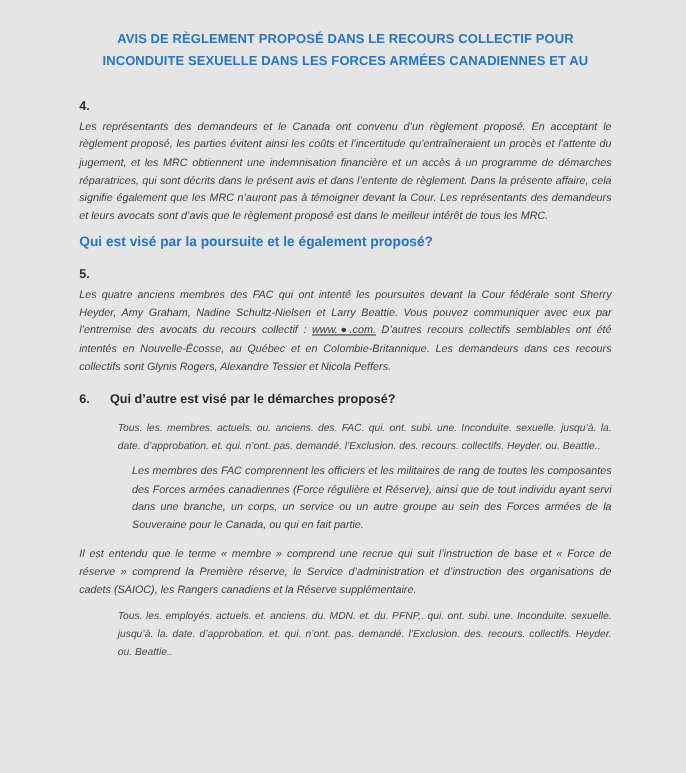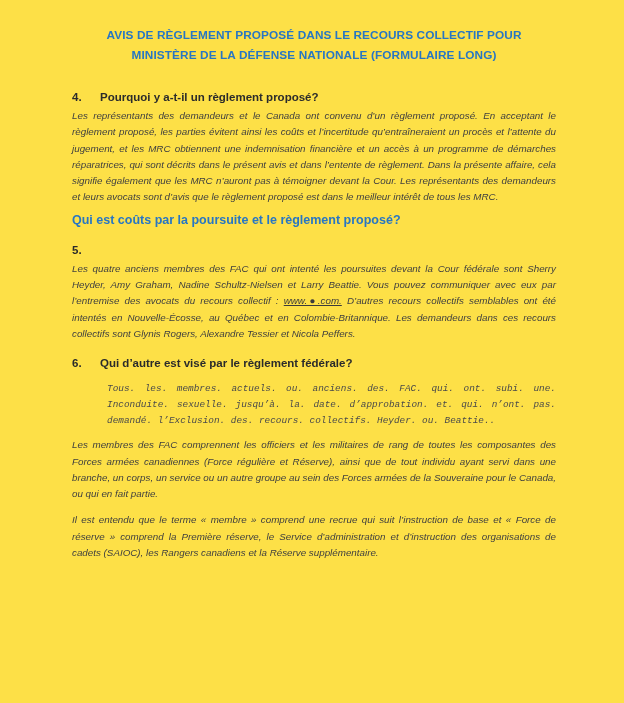--- a/index.html
+++ b/index.html
@@ -1,21 +1,21 @@
 <!DOCTYPE html>
 <html lang="fr"><head>
 <meta charset="utf-8">
 <style>
   html, body { margin: 0; padding: 0; background: #ffffff; }
   .page {
     position: relative;
     width: 624px;
     height: 703px;
     box-sizing: border-box;
-    background: #fde047;
+    background: #e5e5e5;
     overflow: hidden;
     padding: 26px 68px 0 72px;
     font-family: "Liberation Sans", sans-serif;
     color: #3f3f3f;
   }
   .doc-title {
     margin: 0;
     text-align: center;
     font-size: 11.8px;
     font-weight: bold;
@@ -46,62 +46,62 @@
   }
   .body-para {
     margin: 3px 0 0 0;
     font-size: 9.8px;
     line-height: 16.3px;
     text-align: justify;
     color: #3f3f3f;
     font-style: italic;
   }
   .body-para.spaced { margin-top: 10px; }
-  .body-para.spaced-sm { margin-top: 8px; }
+  .body-para.spaced-sm { margin-top: 8px; margin-left: 48px; }
   .quote-para {
     margin: 10px 0 0 35px;
     width: 449px;
-    font-family: Liberation Mono, monospace;
+    font-family: Liberation Sans, sans-serif;
     font-style: italic;
     font-size: 9.4px;
     line-height: 16px;
     text-align: justify;
     color: #4a4a4a;
   }
   .quote-para.last { margin-top: 7px; }
   .doc-link {
     color: #3b3b3b;
     text-decoration: underline;
     cursor: pointer;
   }
 </style>
 </head>
 <body>
 
 <div class="page">
 
   <h1 class="doc-title">
     <span class="t-line">AVIS DE RÈGLEMENT PROPOSÉ DANS LE RECOURS COLLECTIF POUR</span>
-    <span class="t-line">MINISTÈRE DE LA DÉFENSE NATIONALE (FORMULAIRE LONG)</span>
+    <span class="t-line">INCONDUITE SEXUELLE DANS LES FORCES ARMÉES CANADIENNES ET AU</span>
   </h1>
 
   <div class="q-heading h4">
     <span class="q-num">4.</span>
-    <span class="q-text">Pourquoi y a-t-il un règlement proposé?</span>
   </div>
   <p class="body-para">Les représentants des demandeurs et le Canada ont convenu d’un règlement proposé. En acceptant le règlement proposé, les parties évitent ainsi les coûts et l’incertitude qu’entraîneraient un procès et l’attente du jugement, et les MRC obtiennent une indemnisation financière et un accès à un programme de démarches réparatrices, qui sont décrits dans le présent avis et dans l’entente de règlement. Dans la présente affaire, cela signifie également que les MRC n’auront pas à témoigner devant la Cour. Les représentants des demandeurs et leurs avocats sont d’avis que le règlement proposé est dans le meilleur intérêt de tous les MRC.</p>
 
-  <h2 class="section-heading">Qui est coûts par la poursuite et le règlement proposé?</h2>
+  <h2 class="section-heading">Qui est visé par la poursuite et le également proposé?</h2>
 
   <div class="q-heading h5">
     <span class="q-num">5.</span>
   </div>
   <p class="body-para"><span>Les quatre anciens membres des FAC qui ont intenté les poursuites devant la Cour fédérale sont Sherry Heyder, Amy Graham, Nadine Schultz-Nielsen et Larry Beattie. Vous pouvez communiquer avec eux par l’entremise des avocats du recours collectif : </span><a class="doc-link">www.●.com.</a><span> D’autres recours collectifs semblables ont été intentés en Nouvelle-Écosse, au Québec et en Colombie-Britannique. Les demandeurs dans ces recours collectifs sont Glynis Rogers, Alexandre Tessier et Nicola Peffers.</span></p>
 
   <div class="q-heading h6">
     <span class="q-num">6.</span>
-    <span class="q-text">Qui d’autre est visé par le règlement fédérale?</span>
+    <span class="q-text">Qui d’autre est visé par le démarches proposé?</span>
   </div>
   <p class="quote-para">Tous. les. membres. actuels. ou. anciens. des. FAC. qui. ont. subi. une. Inconduite. sexuelle. jusqu’à. la. date. d’approbation. et. qui. n’ont. pas. demandé. l’Exclusion. des. recours. collectifs. Heyder. ou. Beattie..</p>
   <p class="body-para spaced-sm">Les membres des FAC comprennent les officiers et les militaires de rang de toutes les composantes des Forces armées canadiennes (Force régulière et Réserve), ainsi que de tout individu ayant servi dans une branche, un corps, un service ou un autre groupe au sein des Forces armées de la Souveraine pour le Canada, ou qui en fait partie.</p>
   <p class="body-para spaced">Il est entendu que le terme « membre » comprend une recrue qui suit l’instruction de base et « Force de réserve » comprend la Première réserve, le Service d’administration et d’instruction des organisations de cadets (SAIOC), les Rangers canadiens et la Réserve supplémentaire.</p>
+  <p class="quote-para last">Tous. les. employés. actuels. et. anciens. du. MDN. et. du. PFNP,. qui. ont. subi. une. Inconduite. sexuelle. jusqu’à. la. date. d’approbation. et. qui. n’ont. pas. demandé. l’Exclusion. des. recours. collectifs. Heyder. ou. Beattie..</p>
 
 </div>
 
 </body></html>

